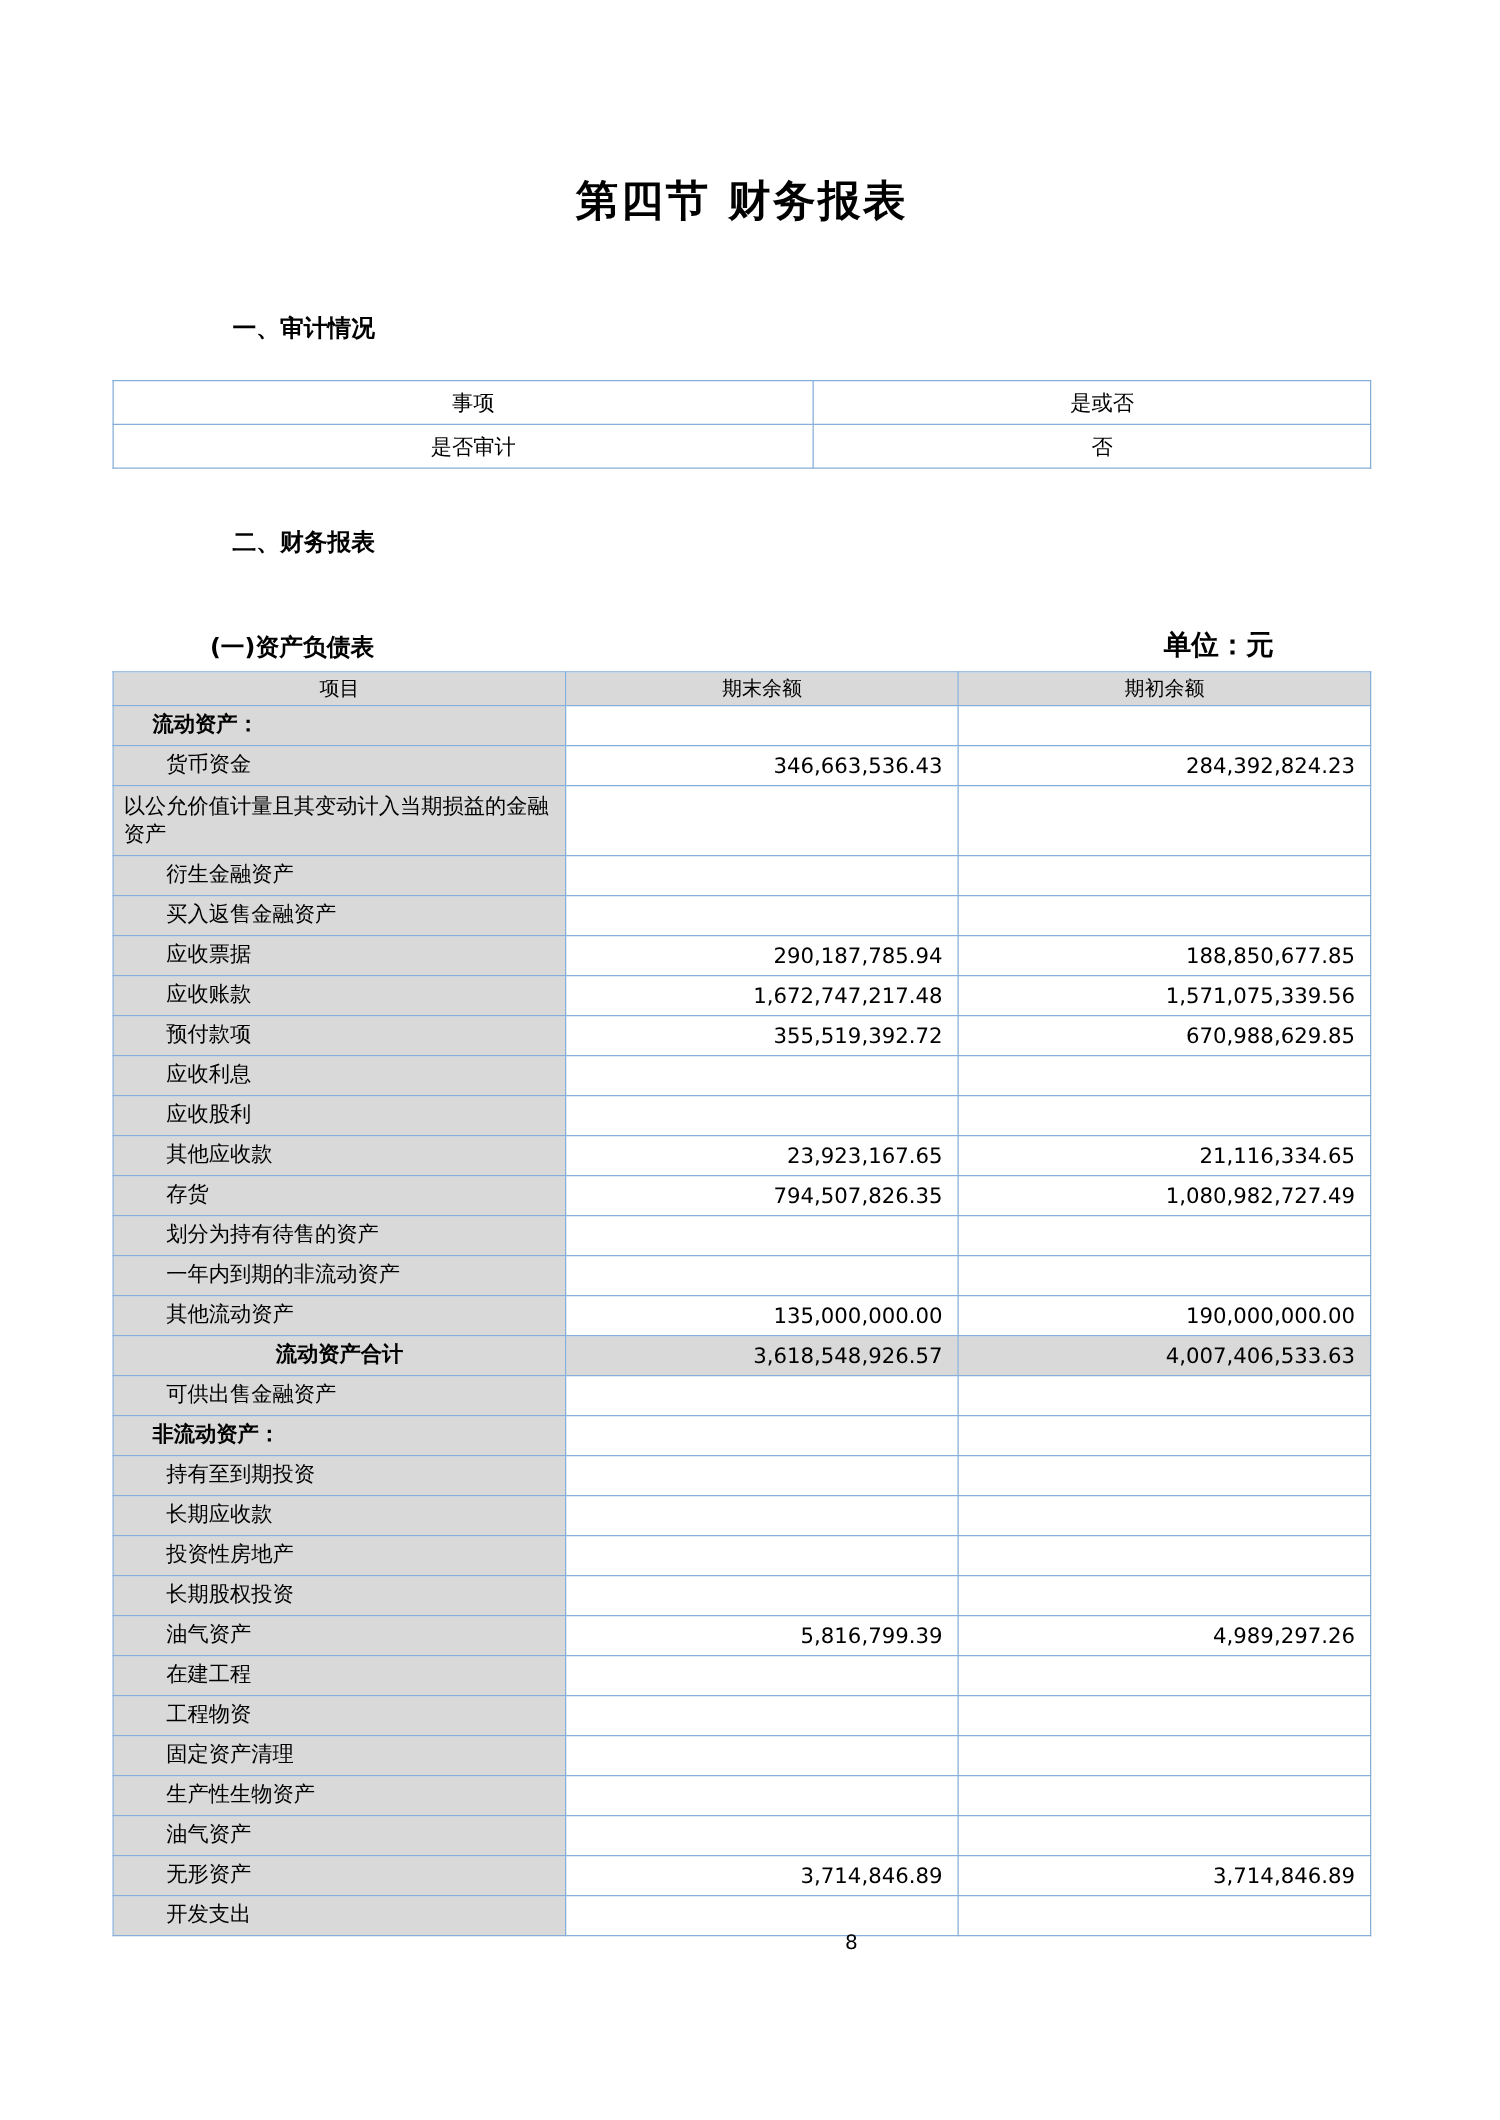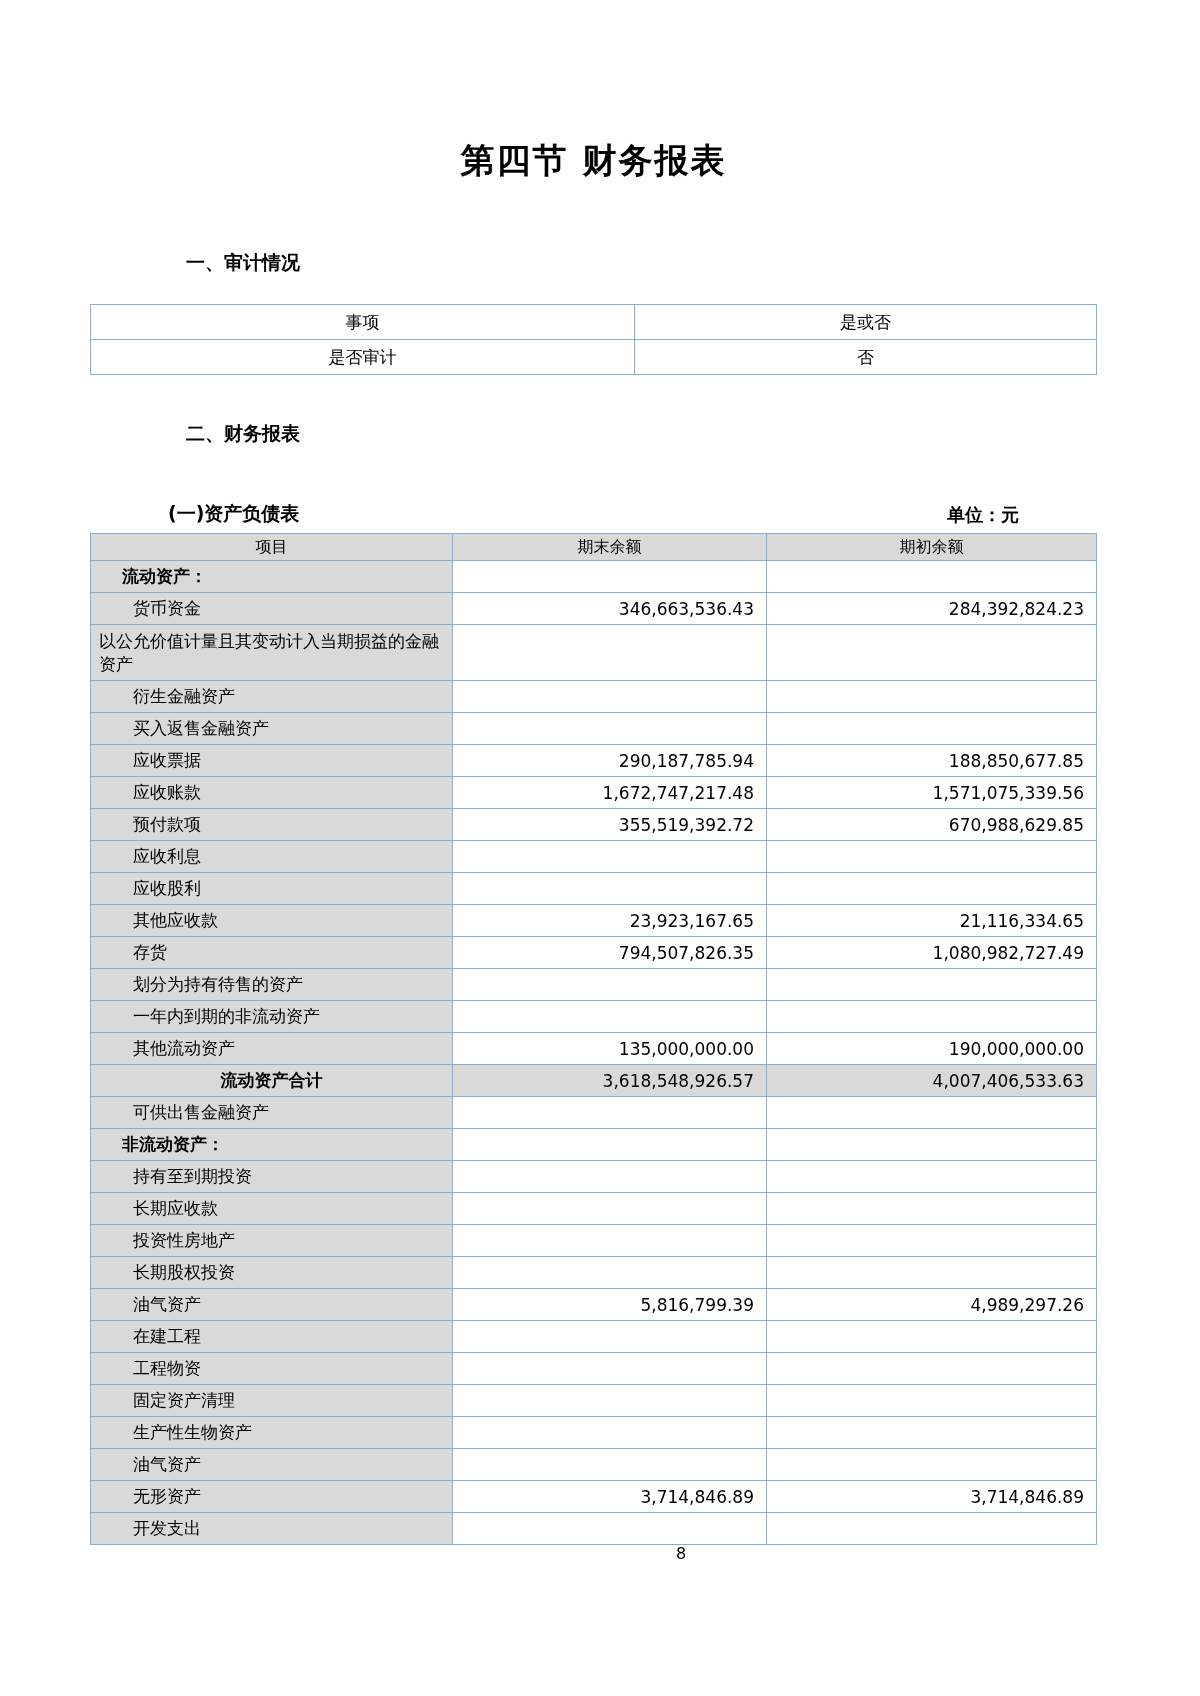--- a/index.html
+++ b/index.html
@@ -39,41 +39,42 @@
   }
   .subhead-line .sub{
     font-family:"DejaVu Sans","Liberation Sans",sans-serif;
     font-weight:bold;
     font-size:19px;
     margin-left:78px;
   }
   .subhead-line .unit{
     font-family:"DejaVu Sans","Liberation Sans",sans-serif;
     font-weight:bold;
-    font-size:18px;
+    font-size:22px;
     margin-right:78px;
   }
   table{
     width:100%;
     border-collapse:collapse;
     table-layout:fixed;
   }
   td,th{
     border:1px solid #85AFD9;
     font-size:17px;
     font-weight:normal;
     padding:0;
     overflow:hidden;
   }
   
   .audit-table{margin-top:28px;}
   .audit-table td,.audit-table th{
     height:34px;
     text-align:center;
     background:#fff;
+    padding-left:16px;
   }
   .audit-table .c1{width:54%;}
   
   .bs-table th{
     height:26px;
     background:#D9D9D9;
     text-align:center;
     font-size:16px;
     margin-left:15px;
   }

